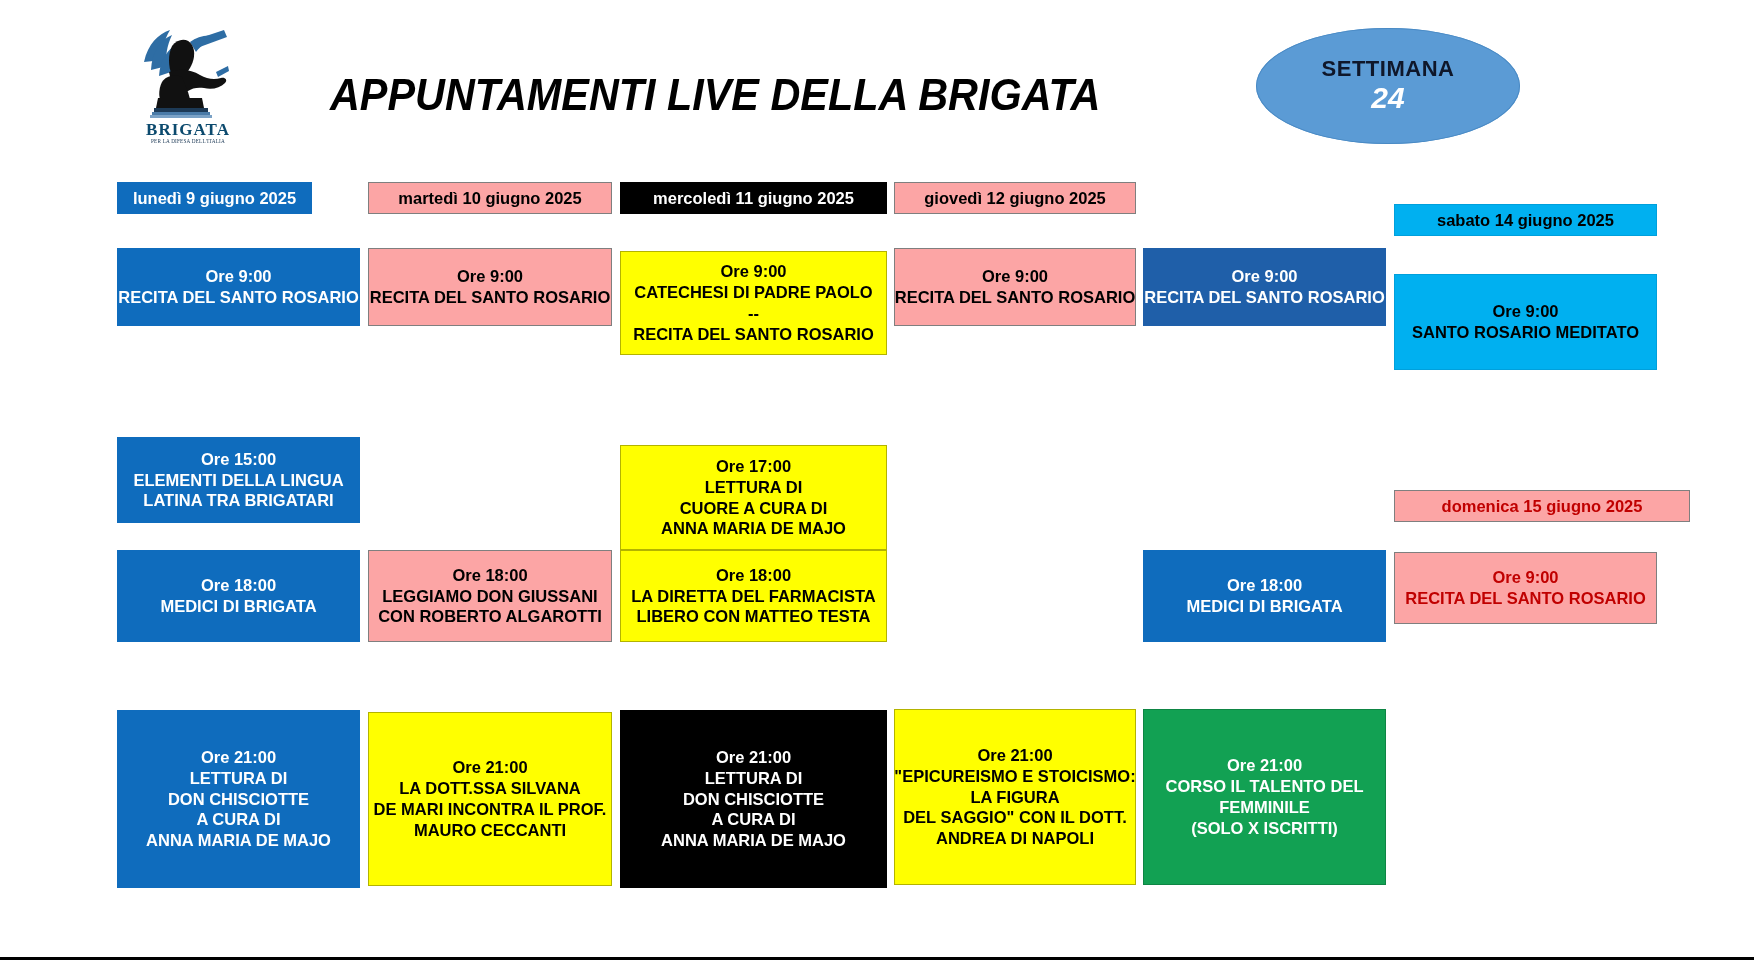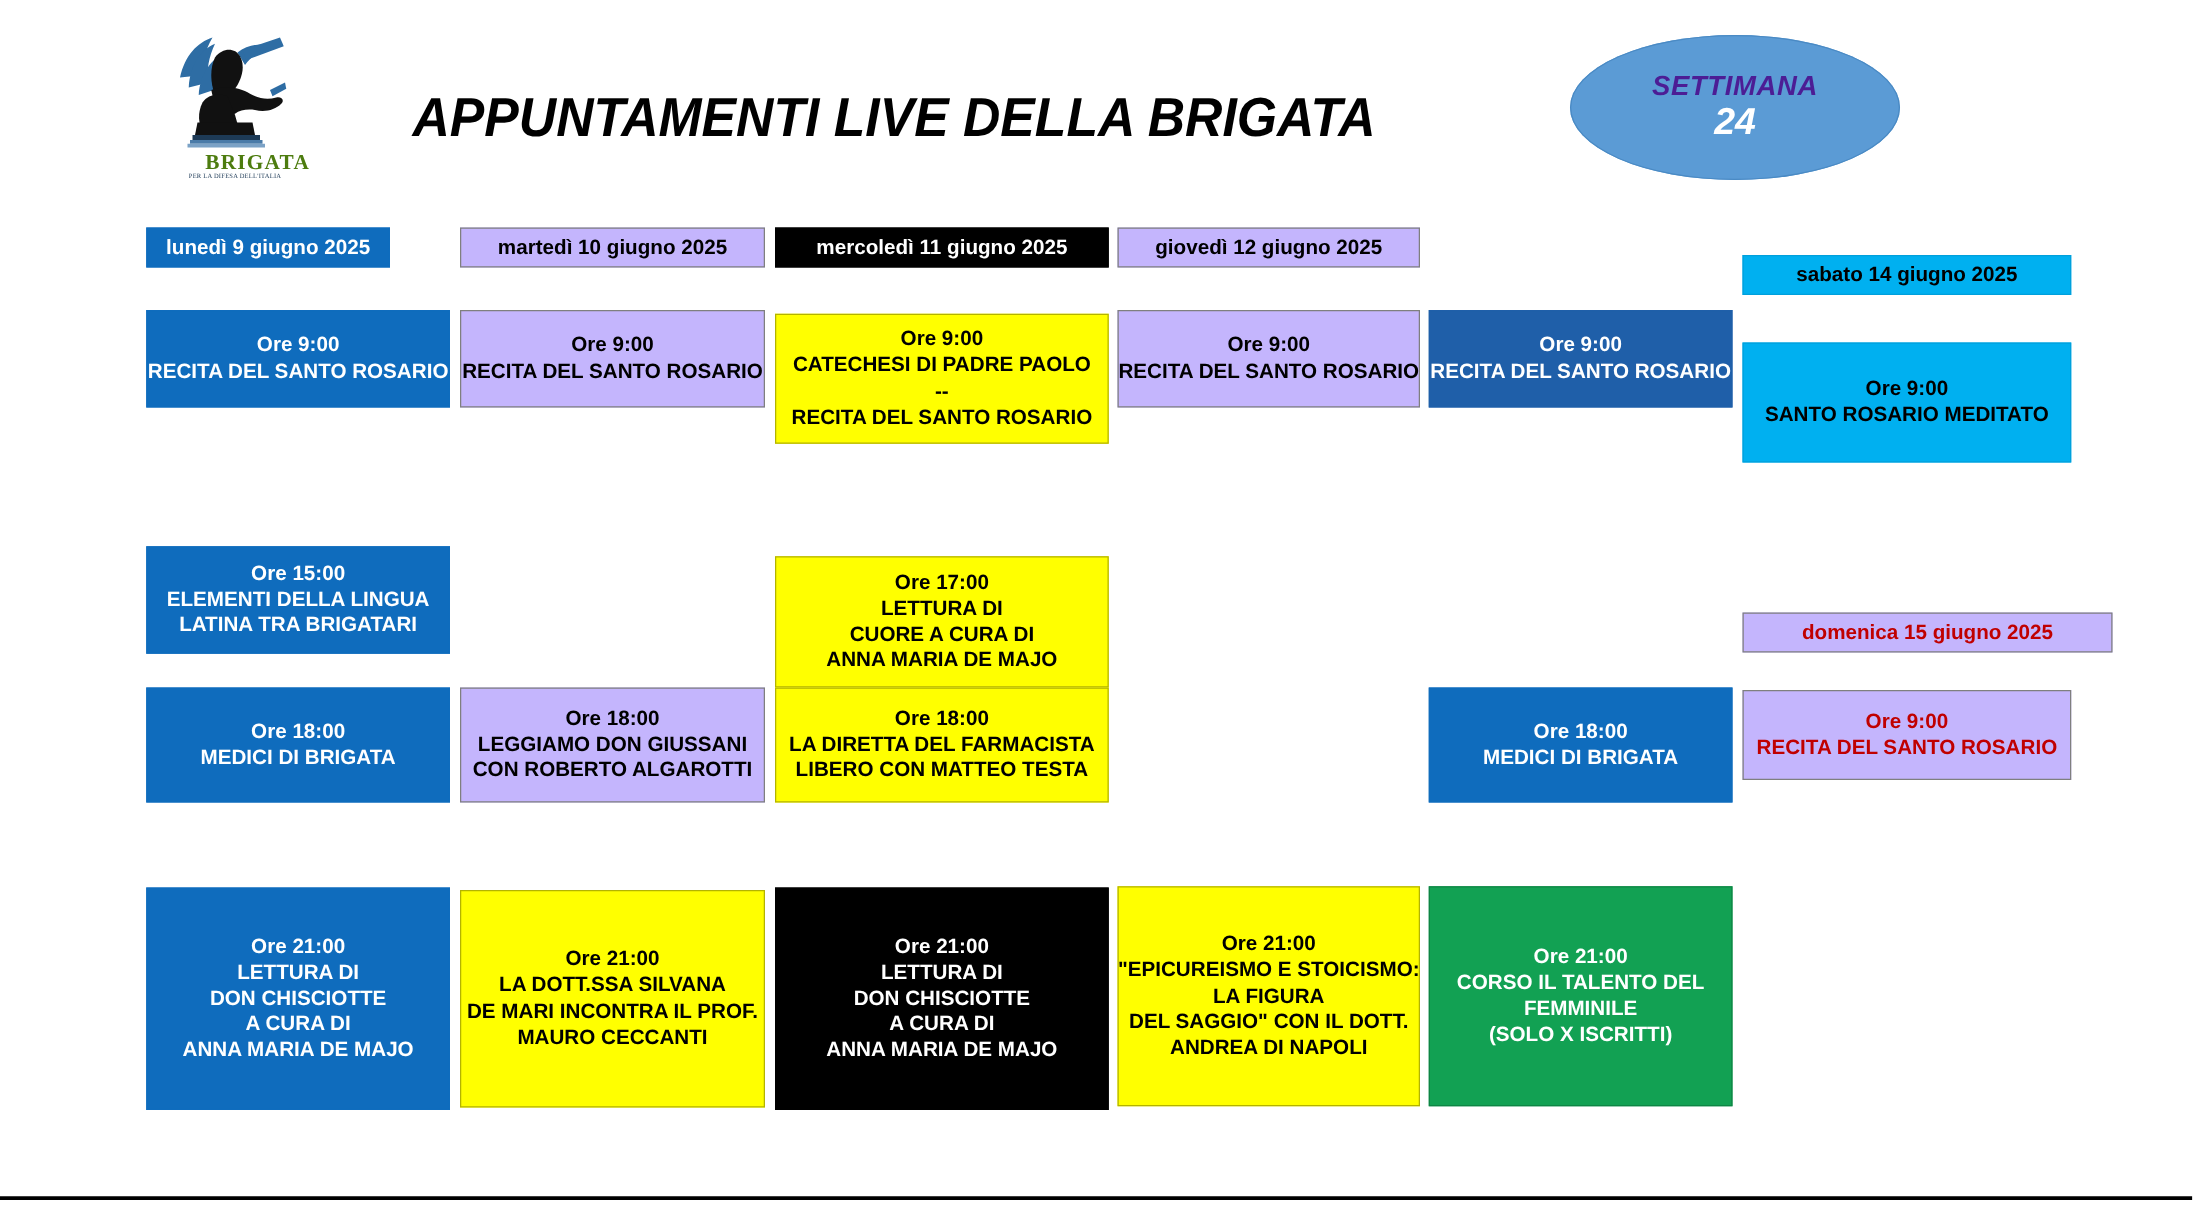--- a/index.html
+++ b/index.html
@@ -29,26 +29,26 @@
     top: 28px;
     width: 120px;
     height: 118px;
   }
   .logo svg { display: block; }
   .logo-word {
     position: absolute;
     left: 0;
     top: 92px;
     width: 120px;
-    text-align: right;
+    text-align: center;
     font-family: "Liberation Serif", serif;
     font-weight: bold;
     font-size: 17px;
     letter-spacing: 1px;
-    color: #4d7c0f;
+    color: #0c4a6e;
   }
   .logo-sub {
     position: absolute;
     left: 0;
     top: 110px;
     width: 120px;
     text-align: center;
     font-family: "Liberation Serif", serif;
     font-size: 5.2px;
     letter-spacing: 0.2px;
@@ -78,23 +78,22 @@
     border-radius: 50%;
     background: #5b9bd5;
     box-shadow: 0 0 0 1px #4a8ac4 inset;
     display: flex;
     flex-direction: column;
     align-items: center;
     justify-content: center;
   }
   .week-label {
     font-size: 22px;
-    font-style: italic;
-    font-weight: bold;
-    color: #4c1d95;
+    font-weight: bold;
+    color: #0f172a;
     letter-spacing: 0.5px;
     line-height: 1.1;
   }
   .week-number {
     font-size: 30px;
     font-style: italic;
     font-weight: bold;
     color: #ffffff;
     line-height: 1.15;
   }
@@ -131,21 +130,21 @@
   }
   .event .line { display: block; white-space: nowrap; }
 
   
   .bg-blue   { background: #0f6cbd; color: #ffffff; border-color: #0f6cbd; }
   .bg-dblue  { background: #1f5fa9; color: #ffffff; border-color: #1f5fa9; }
   .bg-cyan   { background: #00b0f0; color: #000000; border-color: #00a0dc; margin-top: 22px; }
   .bg-yellow { background: #ffff00; color: #000000; border-color: #b3b300; }
   .bg-black  { background: #000000; color: #ffffff; border-color: #000000; }
   .bg-green  { background: #12a153; color: #ffffff; border-color: #0e8544; }
-  .bg-white  { background: #c4b5fd; color: #000000; border-color: #7f7f7f; }
+  .bg-white  { background: #fca5a5; color: #000000; border-color: #7f7f7f; }
   .tx-red    { color: #c00000; }
 
   .footer-rule {
     position: absolute;
     left: 0;
     top: 957px;
     width: 1754px;
     height: 3px;
     background: #000000;
   }

